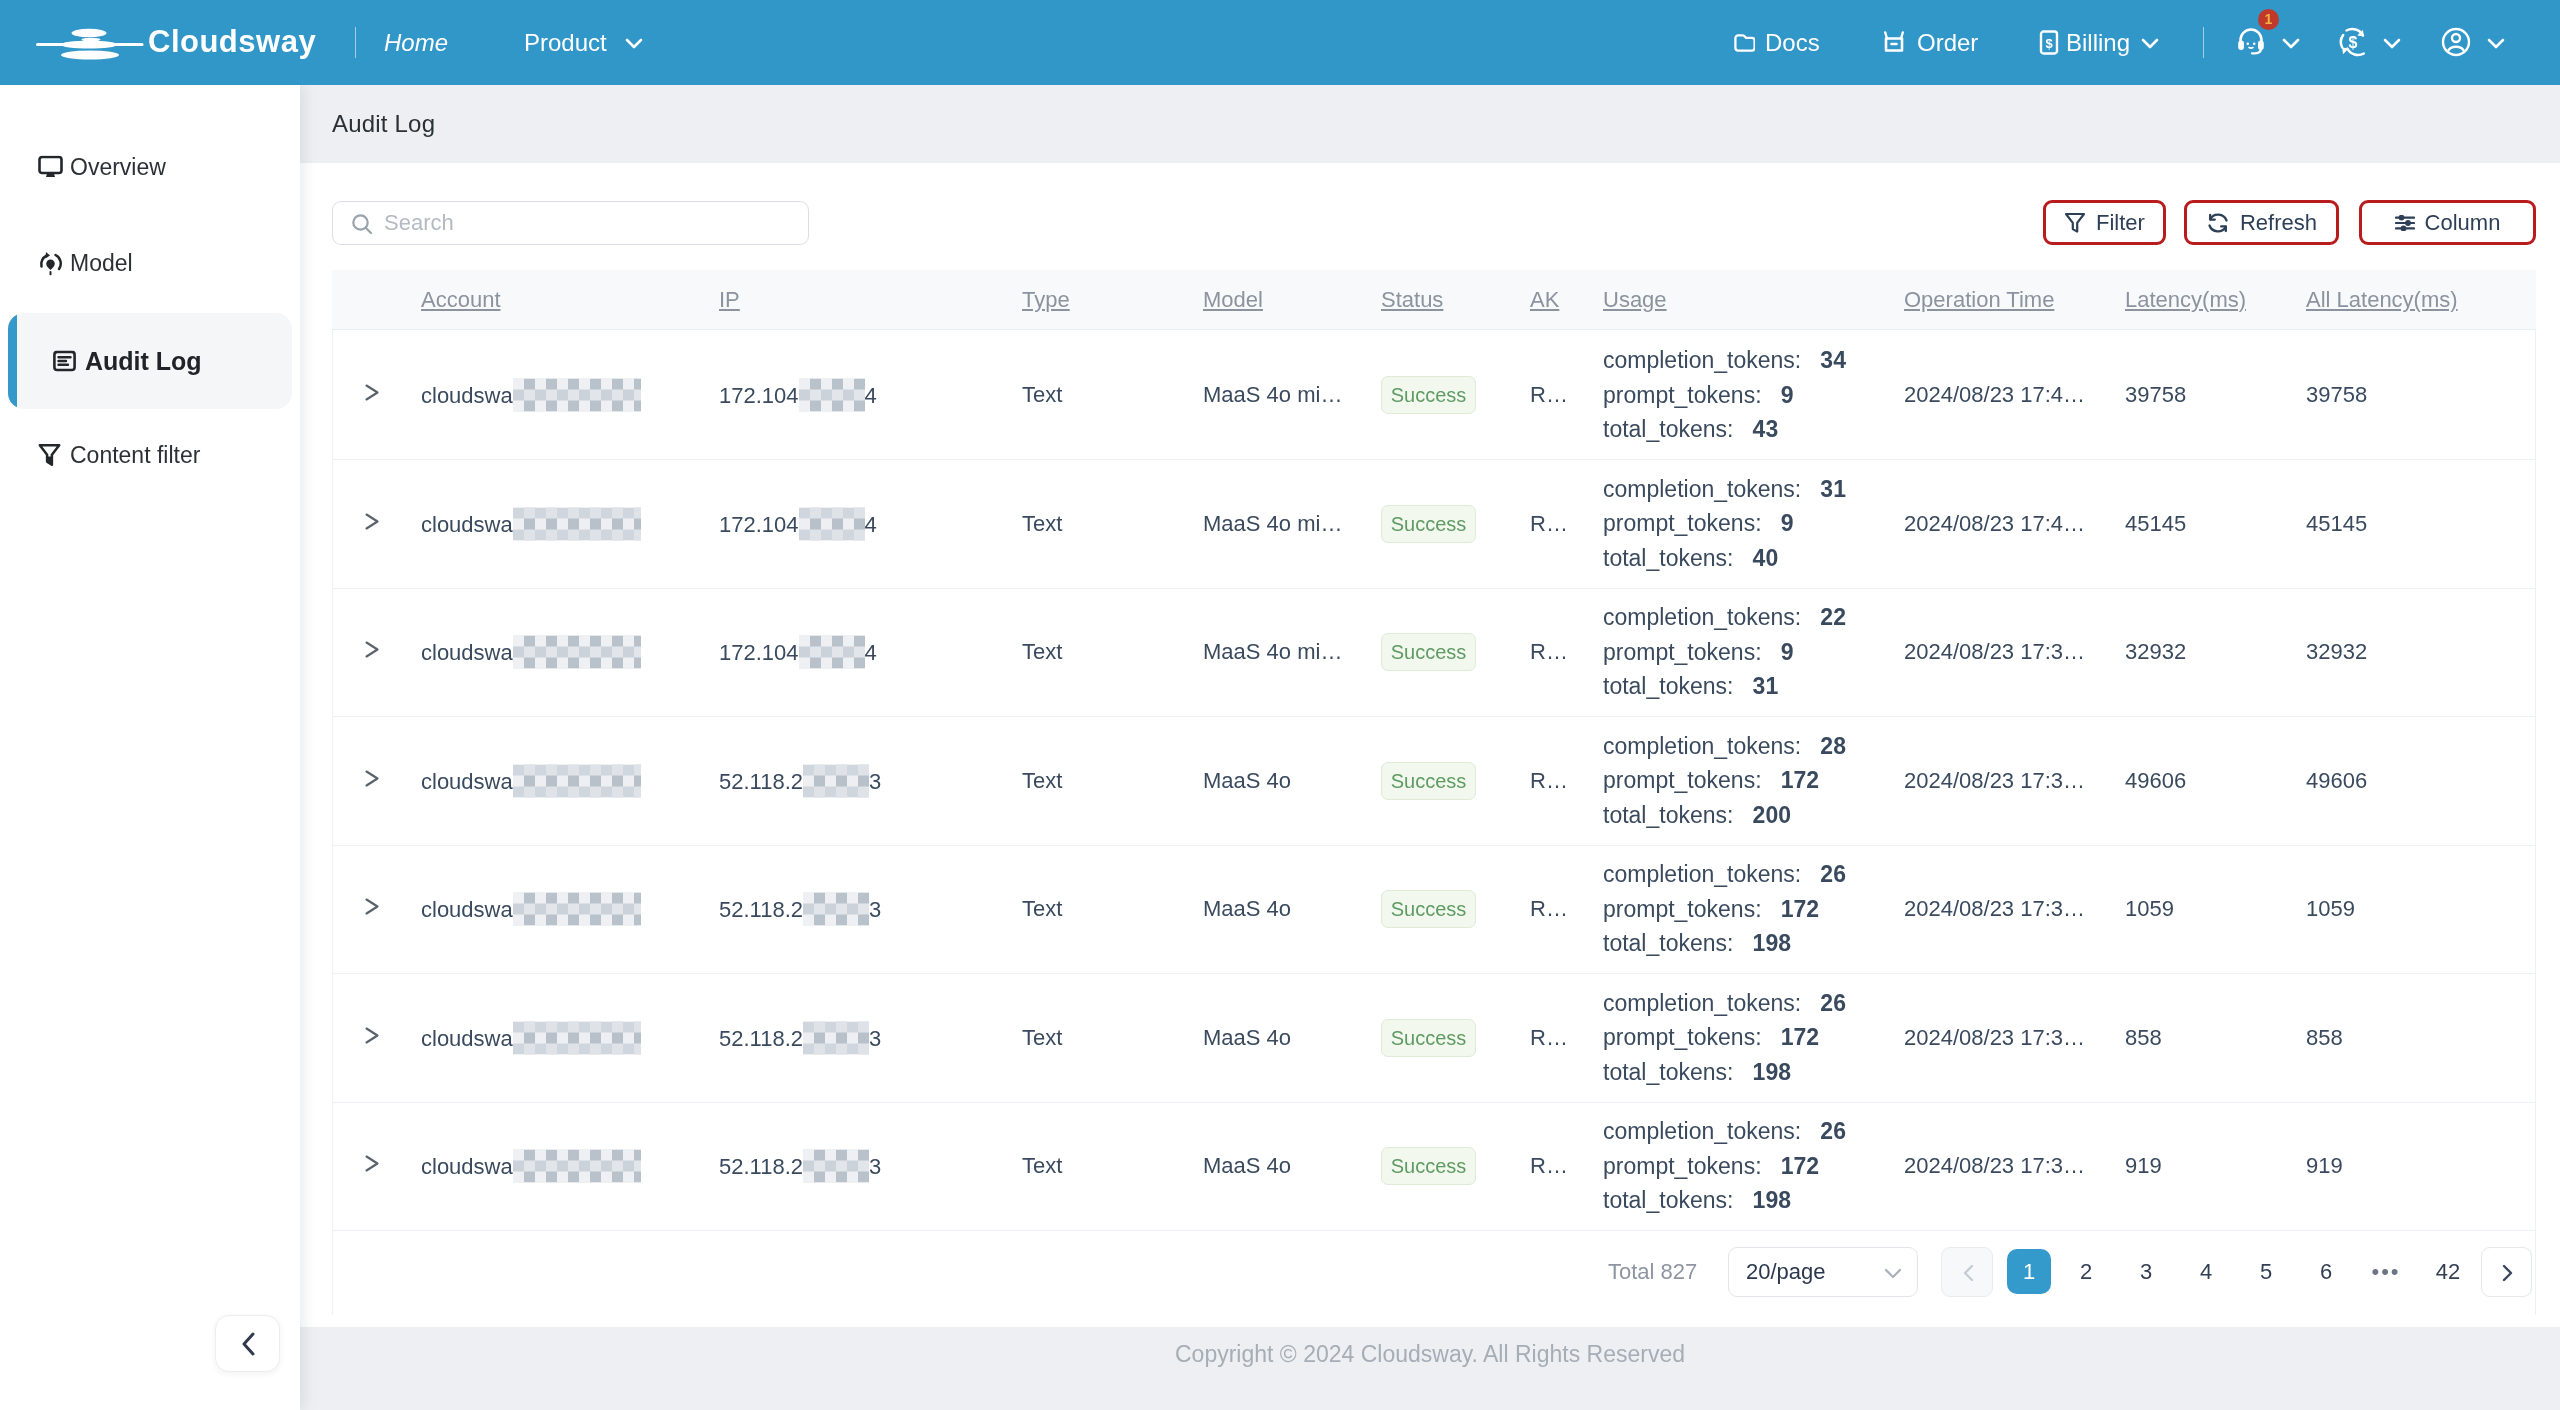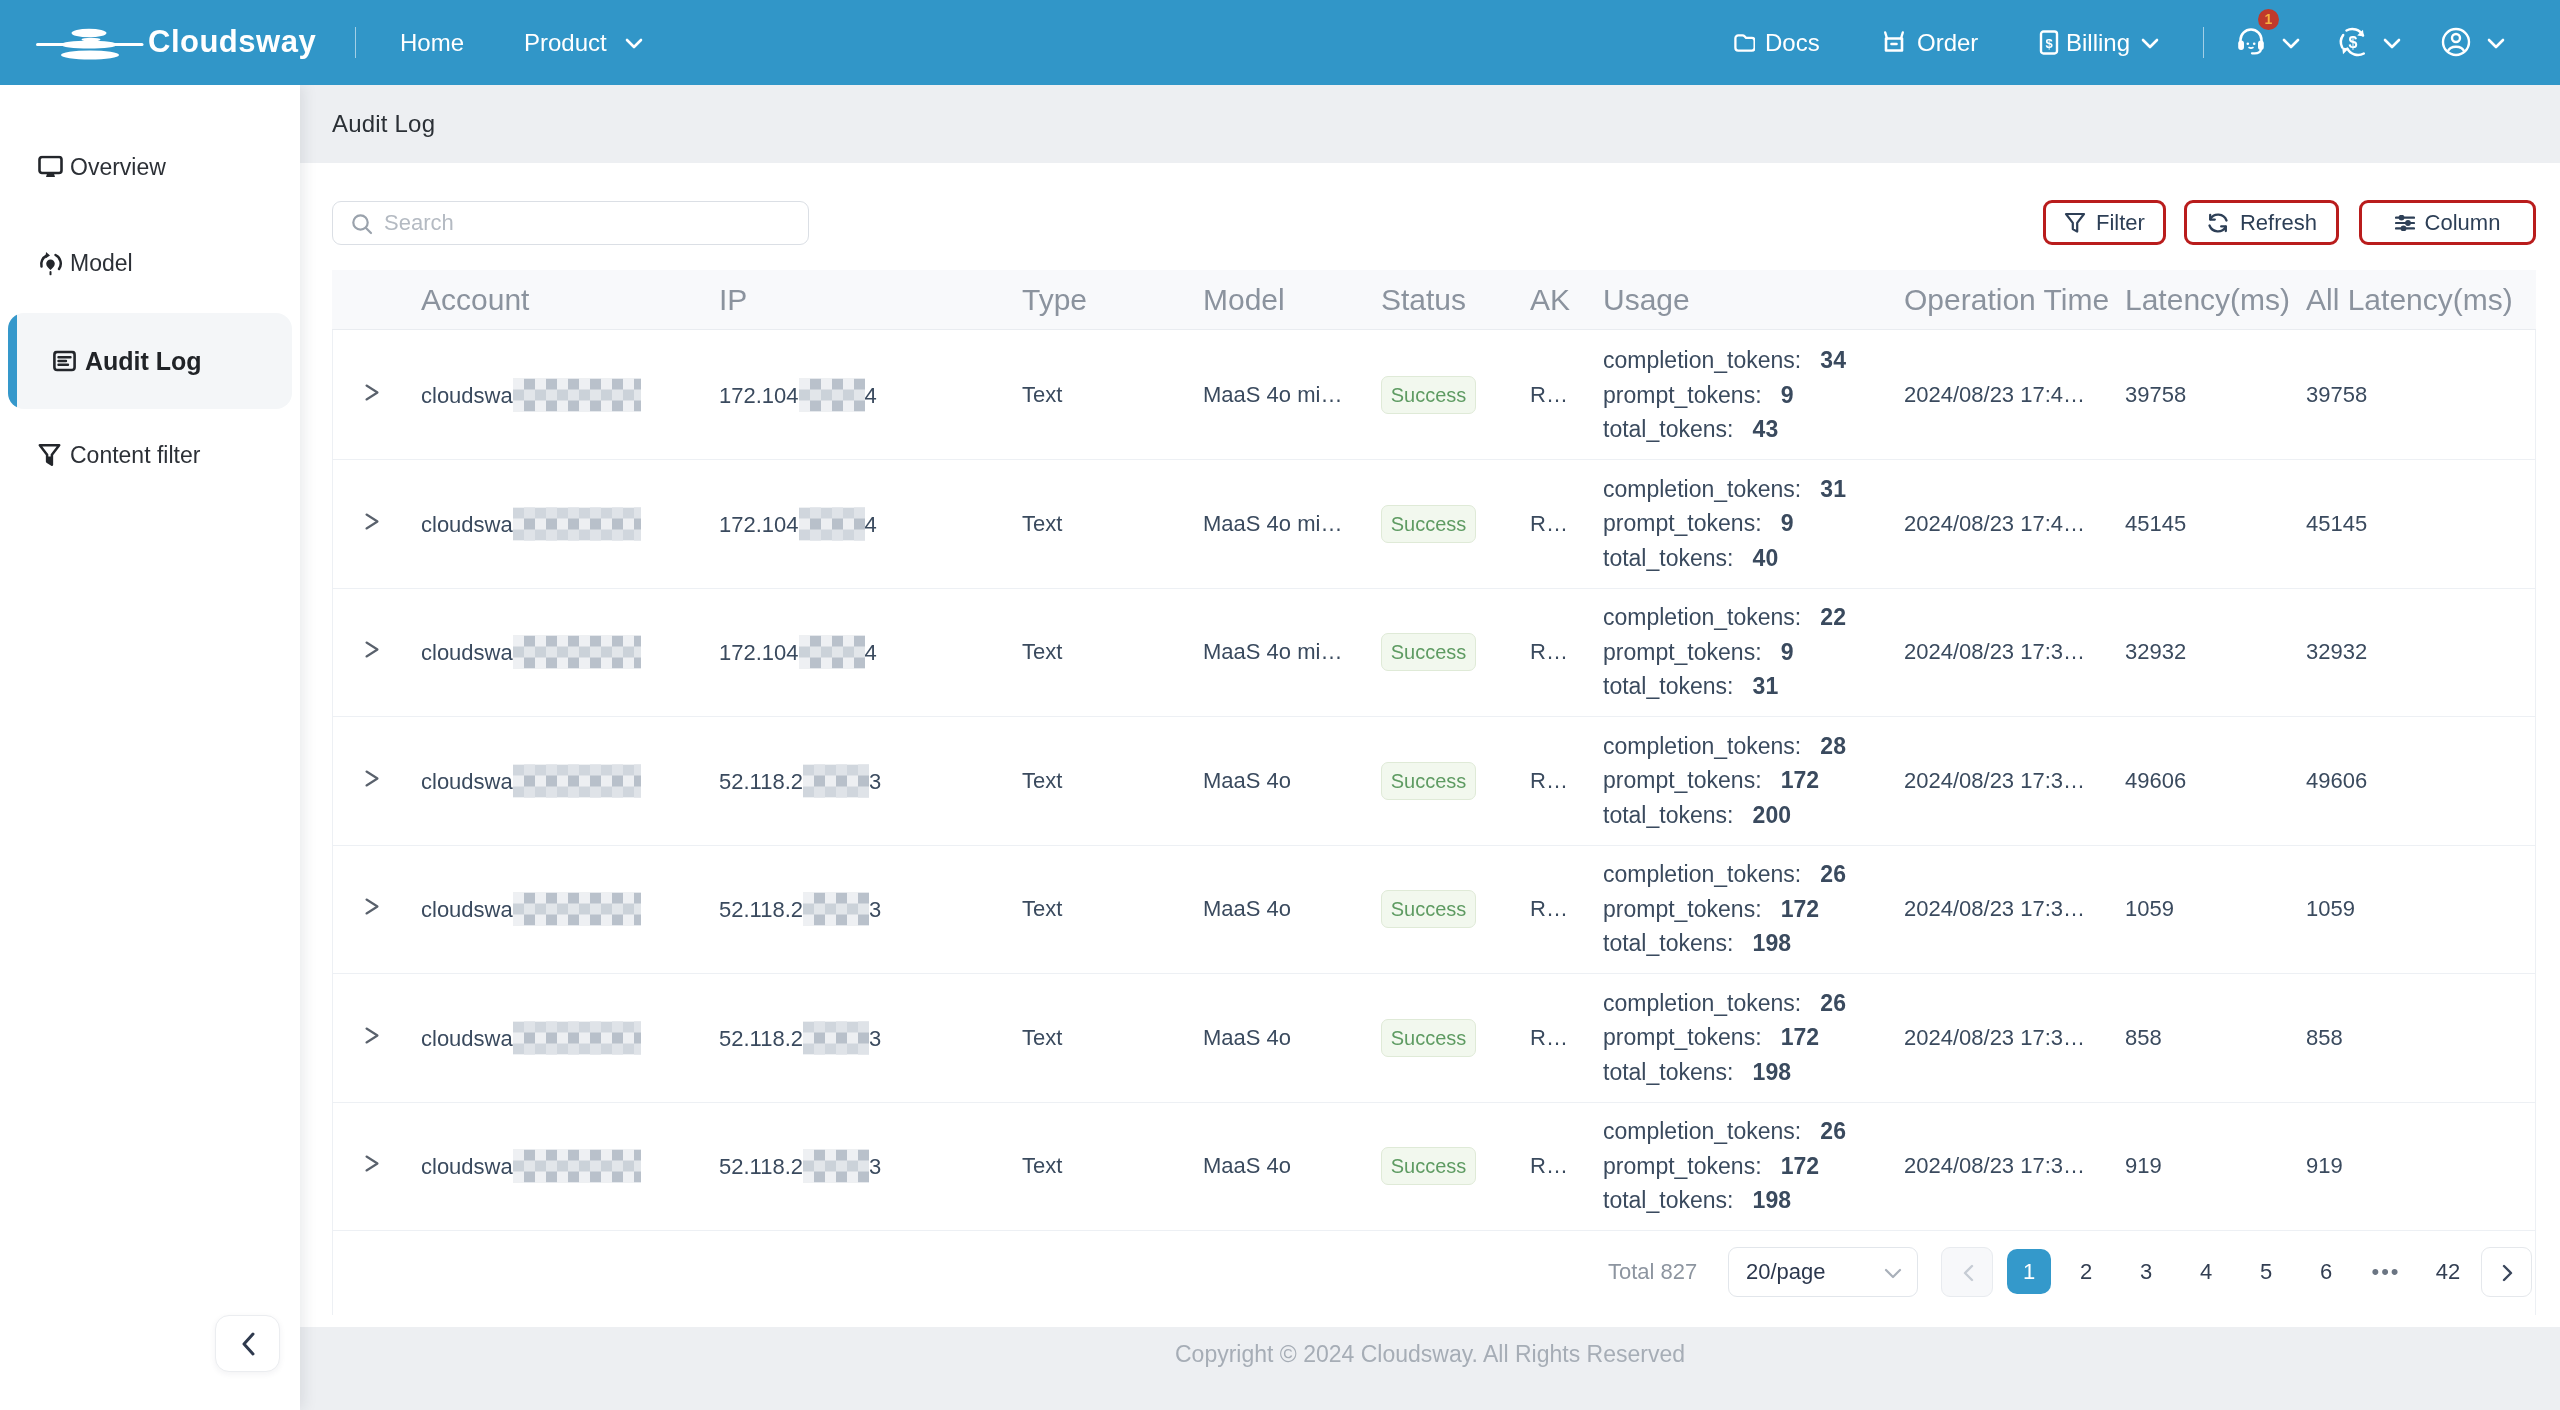--- a/index.html
+++ b/index.html
@@ -24,21 +24,21 @@
 .strip h1{position:absolute;left:32px;top:50%;transform:translateY(-50%);font-size:24px;font-weight:500;color:#2B3036;letter-spacing:.2px;}
 .footer{position:absolute;top:1242px;left:0;width:2260px;height:83px;background:#EDEFF2;}
 .footer div{position:absolute;left:0;width:2260px;top:14px;text-align:center;font-size:23px;color:#A6ADB6;}
 
 .search{position:absolute;left:32px;top:116px;width:477px;height:44px;border:1px solid #DBDFE5;border-radius:9px;background:#fff;}
 .search svg{position:absolute;left:18px;top:11px;}
 .search span{position:absolute;left:51px;top:50%;transform:translateY(-50%);font-size:22px;color:#B4BAC2;}
 .tbtn{position:absolute;top:115px;height:45px;border:3px solid #b91c1c;border-radius:9px;background:#fff;display:flex;align-items:center;justify-content:center;gap:10px;font-size:22px;color:#2D3F56;}
 
 .thead{position:absolute;left:32px;top:185px;width:2204px;height:60px;background:#F8F9FB;border-bottom:1px solid #E9ECF0;}
-.thead span{position:absolute;top:50%;transform:translateY(-50%);font-size:30px;color:#8B939E;}
+.thead span{position:absolute;top:50%;transform:translateY(-50%);font-size:22px;color:#8B939E;text-decoration:underline;}
 .trow{position:absolute;left:32px;width:2204px;height:129px;border-bottom:1px solid #EDF0F4;font-size:22px;color:#3A4A5E;}
 .cell{position:absolute;top:50%;transform:translateY(-50%);white-space:nowrap;}
 .usage{line-height:34.5px;font-size:23px;}
 .usage b{font-weight:700;}
 .badge{position:absolute;left:1049px;top:50%;transform:translateY(-50%);width:95px;height:38px;line-height:36px;text-align:center;background:#F2F8EE;border:1px solid #DFEAD7;border-radius:7px;color:#5E9B62;font-size:20px;}
 .mz{display:inline-block;height:33px;vertical-align:-9px;background:
  conic-gradient(#b9c1cb 25%,#e2e6ea 0 50%,#cbd2d9 0 75%,#eef0f3 0) 0 0/22px 22px;}
 .mz2{background:conic-gradient(#dfe3e8 25%,#b8c0ca 0 50%,#edeff2 0 75%,#d0d6dd 0) 0 0/22px 22px;}
 .exp{position:absolute;left:32px;top:50%;transform:translateY(-50%);}
 
@@ -54,21 +54,21 @@
 <div class="nav">
     <svg width="110" height="52" viewBox="0 0 110 52" fill="none" style="position:absolute;left:36px;top:16px;">
       <ellipse cx="53" cy="17" rx="17.5" ry="4.3" fill="#ffffff"></ellipse>
       <ellipse cx="55" cy="23.6" rx="9.5" ry="1.9" fill="#ffffff"></ellipse>
       <path d="M1.5 28.6 H106" stroke="#ffffff" stroke-width="3" stroke-linecap="round"></path>
       <ellipse cx="53" cy="28.6" rx="28" ry="4" fill="#ffffff"></ellipse>
       <ellipse cx="54" cy="39" rx="29" ry="4.6" fill="#ffffff"></ellipse>
     </svg>
     <div class="logo-txt">Cloudsway</div>
     <div class="vdiv" style="left:355px;top:27px;height:31px;"></div>
-    <div class="navlink" style="left:400px;">Home</div>
+    <div class="navlink" style="left:384px;font-style:italic;">Home</div>
     <div class="navlink" style="left:524px;">Product</div>
     <svg width="18" height="11" viewBox="0 0 18 11" fill="none" style="left:625px;top:38px;">
       <path d="M2 2 L9 9 L16 2" stroke="#fff" stroke-width="2.6" stroke-linecap="round" stroke-linejoin="round"></path>
     </svg>
     <svg width="21" height="18" viewBox="0 0 21 18" fill="none" style="left:1734px;top:34px;">
       <path d="M1.4 4.2 a2.8 2.8 0 0 1 2.8-2.8 h4.3 c.75 0 1.5 .3 2 .85 l1.5 1.6 h5.8 a2.8 2.8 0 0 1 2.8 2.8 v7.1 a2.8 2.8 0 0 1 -2.8 2.8 h-13.6 a2.8 2.8 0 0 1 -2.8-2.8 z" stroke="#ffffff" stroke-width="2.3"></path>
     </svg>
     <div class="navlink" style="left:1765px;">Docs</div>
     <svg width="24" height="25" viewBox="0 0 24 25" fill="none" style="left:1882px;top:29px;">
       <path d="M5 9.5 L3.2 3.5 M19 9.5 L20.8 3.5" stroke="#ffffff" stroke-width="2.4" stroke-linecap="round"></path>

